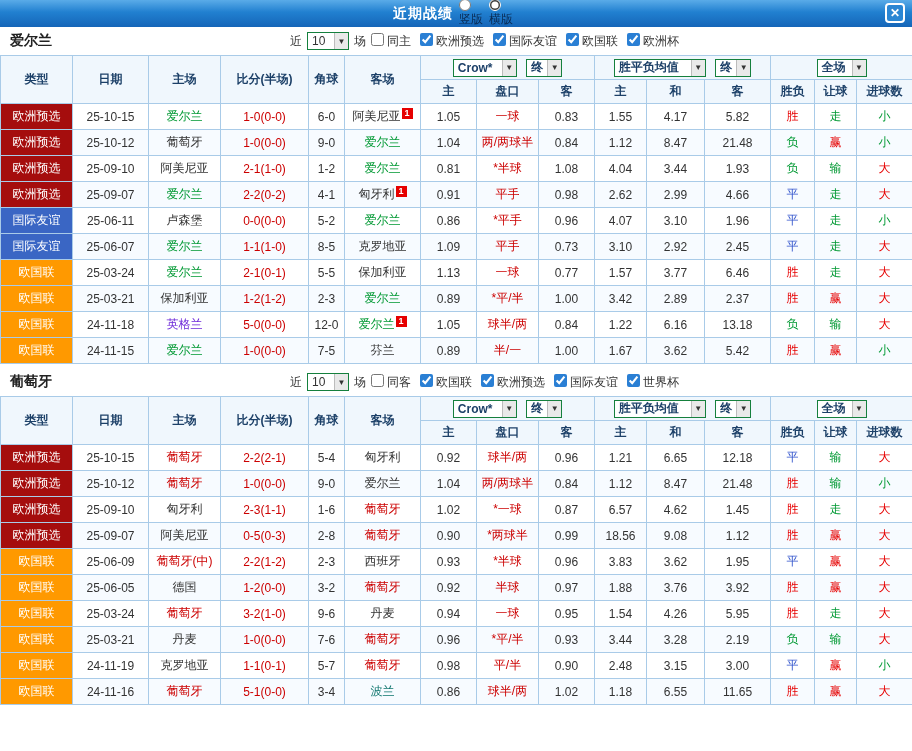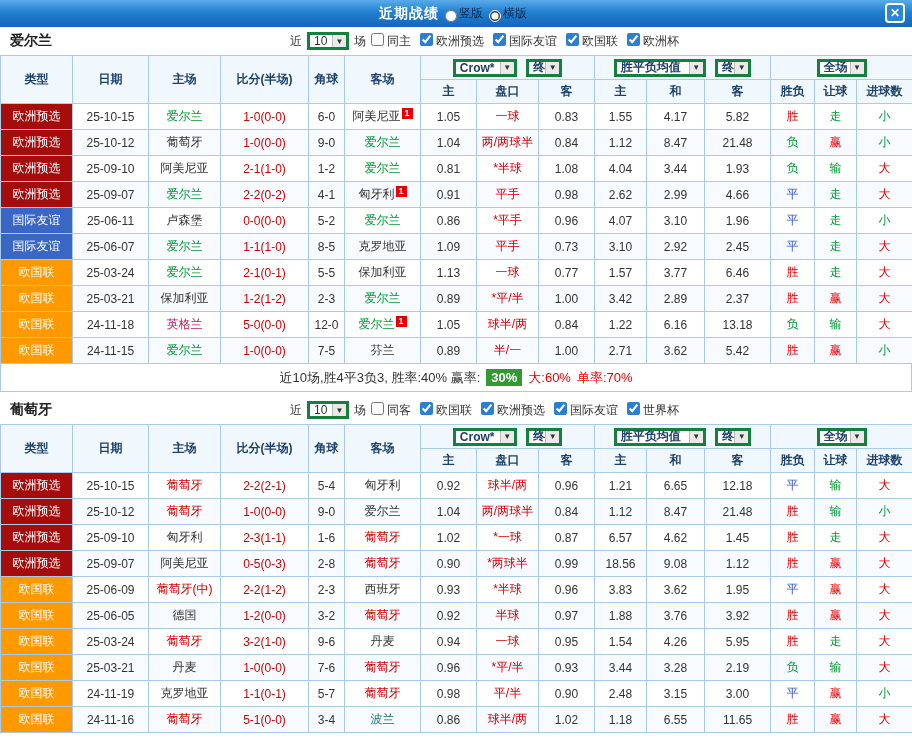--- a/index.html
+++ b/index.html
@@ -8,40 +8,40 @@
     width: 912px; height: 751px; background: #fff;
     font-family: "Liberation Sans", sans-serif; font-size: 12px; color: #333;
   }
   
   .titlebar {
     height: 27px; position: relative; display: flex; align-items: center; justify-content: center;
     background: linear-gradient(180deg, #5aabe8 0%, #2180d0 45%, #1565b8 100%);
   }
   .titlebar .title { font-size: 14px; font-weight: bold; color: #fff; letter-spacing: 1px; }
   .view-radios { display: flex; align-items: center; margin-left: 6px; }
-  .view-radios label { display: flex; align-items: flex-end; margin-right: 6px; color: #0a2c55; font-size: 12px; cursor: pointer; }
+  .view-radios label { display: flex; align-items: flex-start; margin-right: 6px; color: #0a2c55; font-size: 12px; cursor: pointer; flex-direction: column; }
   .view-radios input { width: 12px; height: 12px; margin-right: 2px; accent-color: #ffffff; }
   .close-btn {
     position: absolute; right: 7px; top: 3px; width: 20px; height: 20px;
     border: 2px solid #fff; border-radius: 4px; background: #2b86d3; color: #fff;
     display: flex; align-items: center; justify-content: center;
     font-size: 12px; font-weight: bold; cursor: pointer; line-height: 1;
   }
   
   .section-head { height: 28px; display: flex; align-items: center; padding-left: 10px; background: #fff; }
   .team-name { width: 130px; font-size: 14px; font-weight: bold; color: #222; }
   .filterbar { display: flex; align-items: center; margin-left: 150px; white-space: nowrap; }
   .filterbar > * { margin-right: 5px; }
   .checks { display: flex; }
   .chk { display: flex; align-items: flex-start; margin-right: 9px; cursor: pointer; }
   .chk input { width: 13px; height: 13px; margin-right: 3px; accent-color: #2a7fd4; }
   
   .dd {
     display: inline-flex; align-items: center; height: 18px;
-    border: 3px solid #15803d; background: #fff; font-size: 12px; cursor: pointer; vertical-align: middle;
+    border: 1px solid #15803d; background: #fff; font-size: 12px; cursor: pointer; vertical-align: middle;
   }
   .dd .dd-text { flex: 1; padding: 0 3px 0 4px; text-align: left; overflow: hidden; white-space: nowrap; }
   .dd .dd-arrow {
     width: 14px; align-self: stretch; display: flex; align-items: center; justify-content: center;
     background: #e9e9e9; border-left: 1px solid #bcbcbc; font-size: 8px; color: #333;
   }
   .dd-count { width: 42px; } .dd-provider { width: 64px; } .dd-final { width: 36px; }
   .dd-avg { width: 92px; } .dd-scope { width: 50px; }
   .ddcell .dd { margin: 0 3px; }
   
@@ -318,21 +318,21 @@
             <td class="euro">3.42</td>
             <td class="euro">2.89</td>
             <td class="euro">2.37</td>
             <td class="res" style="color: rgb(230, 0, 0);">胜</td>
             <td class="res" style="color: rgb(230, 0, 0);">赢</td>
             <td class="res" style="color: rgb(230, 0, 0);">大</td>
           </tr>
           <tr>
             <td class="type" style="background-color: rgb(255, 153, 0);">欧国联</td>
             <td class="date">24-11-18</td>
-            <td class="team"><span style="color: #be185d; margin-top: 48px;">英格兰</span></td>
+            <td class="team"><span style="color: #6d28d9; margin-top: 48px;">英格兰</span></td>
             <td class="score">5-0(0-0)</td>
             <td class="corner">12-0</td>
             <td class="team"><span style="color: rgb(0, 153, 51);">爱尔兰</span><span class="badge">1</span></td>
             <td class="odds">1.05</td>
             <td class="line">球半/两</td>
             <td class="odds">0.84</td>
             <td class="euro">1.22</td>
             <td class="euro">6.16</td>
             <td class="euro">13.18</td>
             <td class="res" style="color: rgb(0, 153, 51);">负</td>
@@ -342,35 +342,29 @@
           <tr>
             <td class="type" style="background-color: rgb(255, 153, 0);">欧国联</td>
             <td class="date">24-11-15</td>
             <td class="team"><span style="color: rgb(0, 153, 51);">爱尔兰</span></td>
             <td class="score">1-0(0-0)</td>
             <td class="corner">7-5</td>
             <td class="team"><span style="color: rgb(51, 51, 51);">芬兰</span></td>
             <td class="odds">0.89</td>
             <td class="line">半/一</td>
             <td class="odds">1.00</td>
-            <td class="euro">2.71</td>
+            <td class="euro">1.67</td>
             <td class="euro">3.62</td>
             <td class="euro">5.42</td>
             <td class="res" style="color: rgb(230, 0, 0);">胜</td>
             <td class="res" style="color: rgb(230, 0, 0);">赢</td>
             <td class="res" style="color: rgb(0, 153, 51);">小</td>
           </tr>
         </tbody>
     </table>
-    <div class="summary">
-        <span style="color: rgb(51, 51, 51);">近10场,胜4平3负3, 胜率:40% 赢率:</span>
-        <span class="sum-box" style="background-color: rgb(51, 153, 51);">30%</span>
-        <span style="color: rgb(230, 0, 0);">大:60%</span>
-        <span style="color: rgb(230, 0, 0);">单率:70%</span>
-      </div>
   </div>
 
   <div class="section second">
     <div class="section-head">
       <div class="team-name">葡萄牙</div>
       <div class="filterbar">
         <span class="near-label">近</span>
         <span class="dd dd-count">
             <span class="dd-text count-text">10</span>
             <span class="dd-arrow">▼</span>

